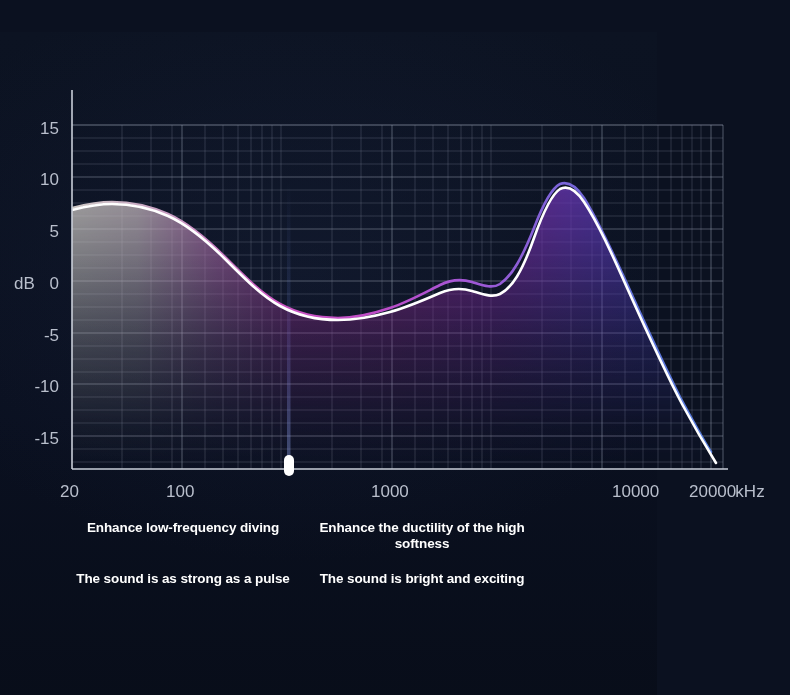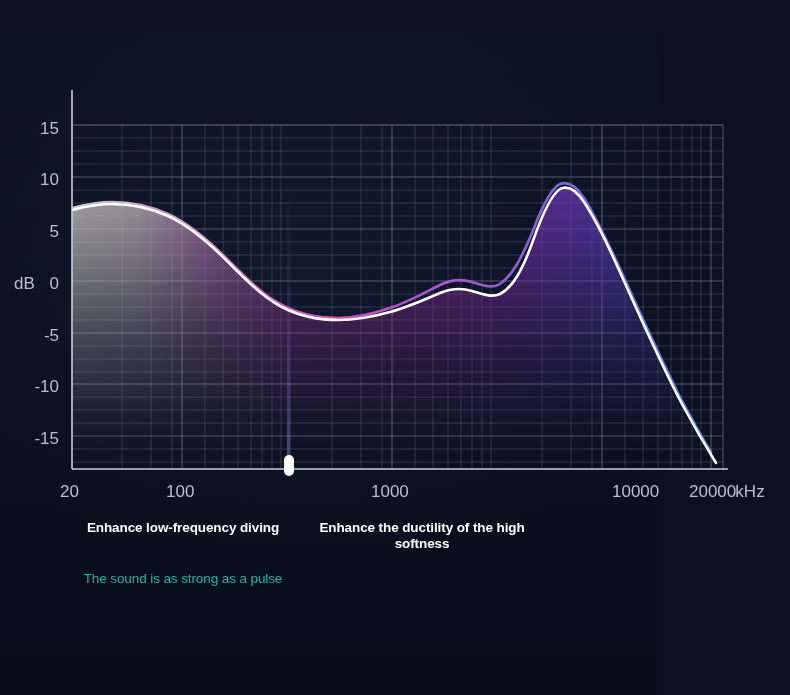--- a/index.html
+++ b/index.html
@@ -31,21 +31,21 @@
   }
   .cap-col{display:flex;flex-direction:column;align-items:center;}
   .cap-col.c1{width:246px;margin-left:60px;}
   .cap-col.c2{width:235px;}
   .cap-col.c3{width:232px;}
   .cap-title{
     color:#ffffff;font-size:13.5px;font-weight:bold;
     text-align:center;line-height:16px;letter-spacing:-0.1px;
   }
   .cap-sub{
-    color:#14b8a6;font-size:13.5px;font-weight:normal;
+    color:#ffffff;font-size:13.5px;font-weight:bold;
     text-align:center;line-height:16px;letter-spacing:-0.1px;
     position:absolute;top:51px;width:100%;
   }
   .cap-wrap{position:relative;width:100%;display:flex;flex-direction:column;align-items:center;}
 </style>
 </head>
 <body>
 
 <div id="stage">
   <div class="bg-glow"></div>
@@ -264,16 +264,17 @@
   <div class="captions">
     <div class="cap-col c1">
       <div class="cap-wrap">
         <div class="cap-title">Enhance low-frequency diving</div>
         <div class="cap-sub">The sound is as strong as a pulse</div>
       </div>
     </div>
     <div class="cap-col c3">
       <div class="cap-wrap">
         <div class="cap-title">Enhance the ductility of the high softness</div>
+        <div class="cap-sub">The sound is bright and exciting</div>
       </div>
     </div>
   </div>
 </div>
 
 </body></html>

